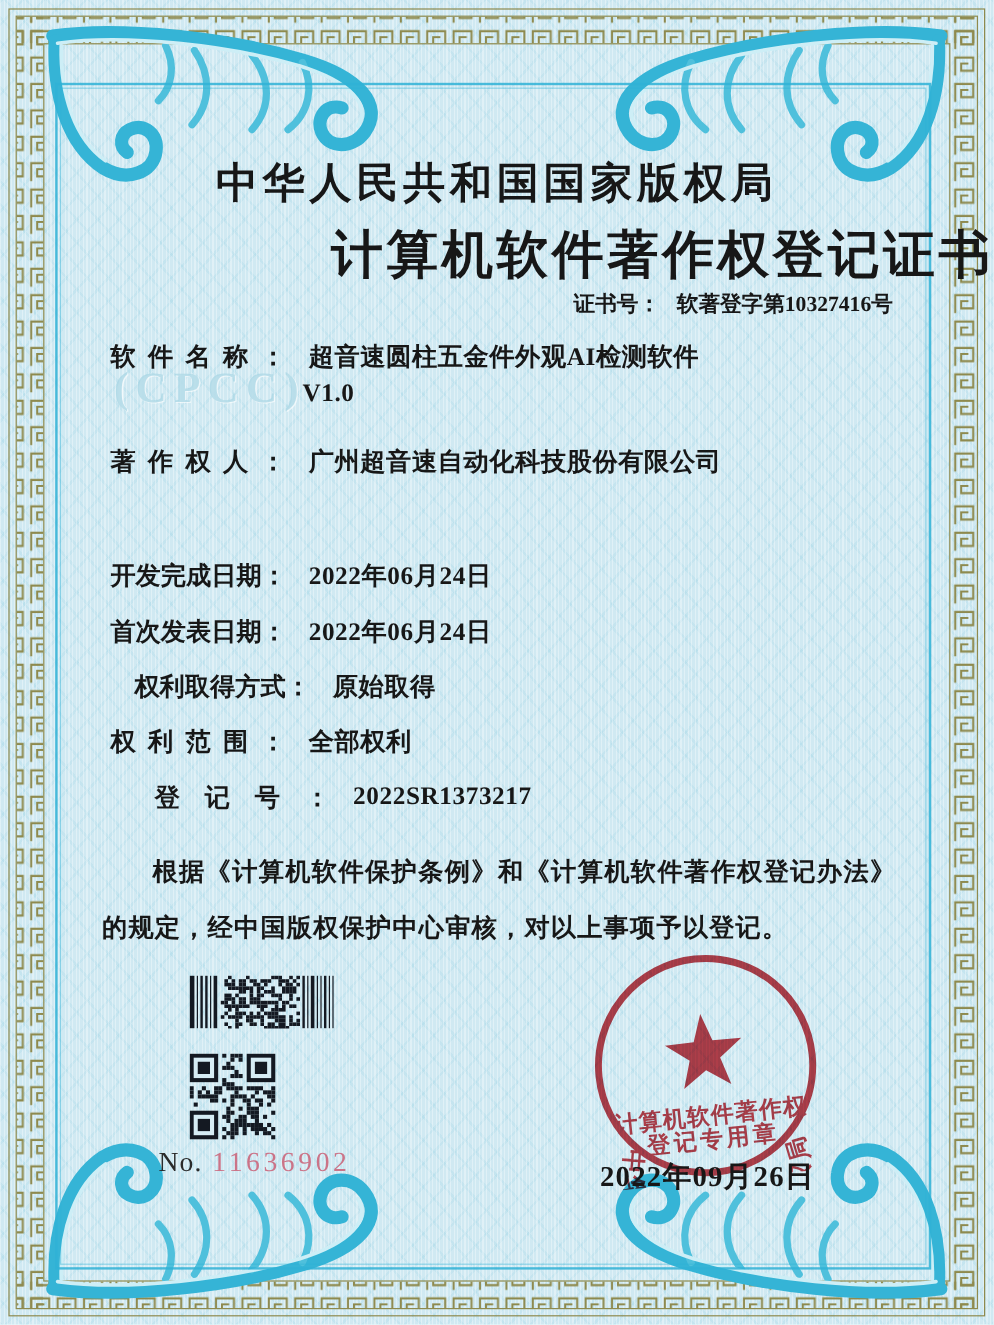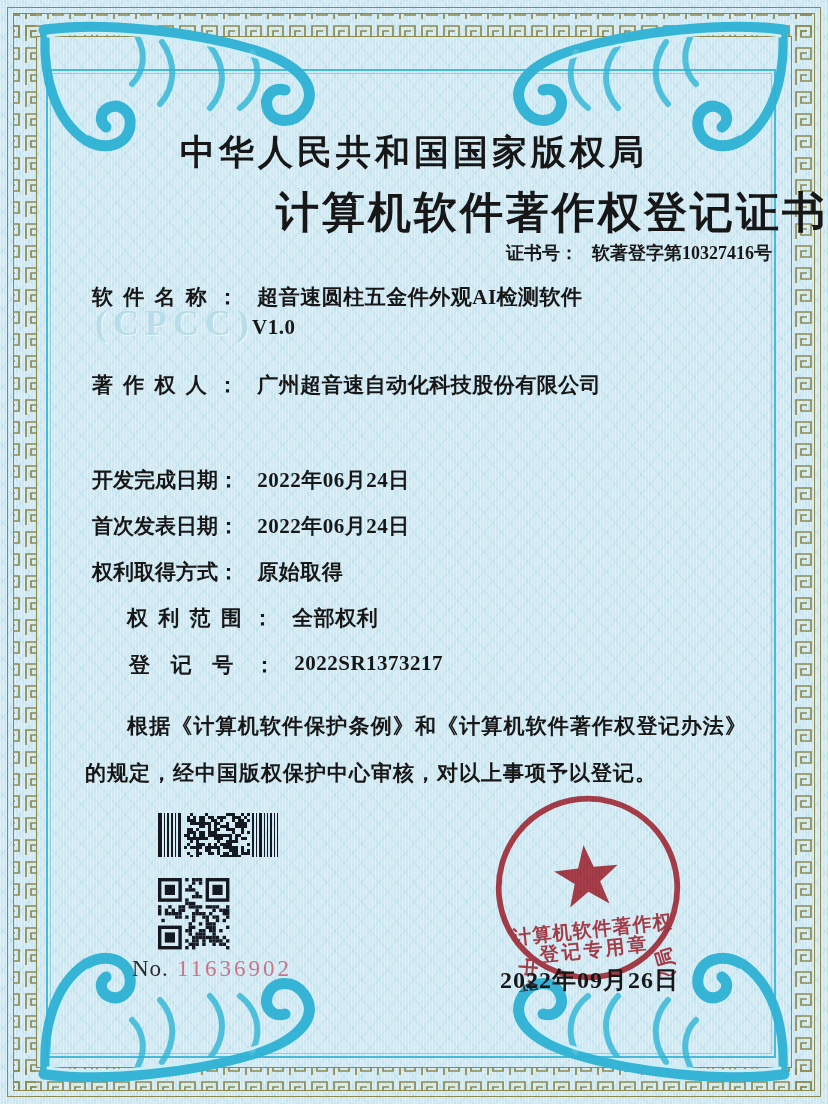--- a/index.html
+++ b/index.html
@@ -35,33 +35,33 @@
   .txt{z-index:5;}
   .header-org{
     left:0; right:0; top:129px; text-align:center;
     font-size:35px; font-weight:bold; letter-spacing:4px;
   }
   .cert-title{
     left:0; right:0; top:184px; text-align:right;
     font-size:43px; font-weight:bold; letter-spacing:3px;
   }
   .cert-no-line{
-    right:56px; top:241px; font-size:18px; font-weight:bold;
+    right:84px; top:241px; font-size:18px; font-weight:bold;
   }
   .cert-no-line .gap{display:inline-block; width:14px;}
   .field-row{left:92px; font-size:21px; font-weight:bold; white-space:nowrap;}
   .f-label{
     display:inline-block; width:146px; text-align:justify; text-align-last:justify;
     vertical-align:top;
   }
   .f-value{display:inline-block; margin-left:14px; vertical-align:top; letter-spacing:.5px;}
   .f-value2{margin-left:160px; letter-spacing:.5px;}
   .row-0{top:283px;} .row-0b{top:315px; left:92px; font-size:21px; font-weight:bold;}
   .row-1{top:371px;} .row-2{top:466px;} .row-3{top:512px;}
-  .row-4{top:558px;} .row-5{top:604px;padding-left:35px;} .row-6{top:651px;padding-left:37px;}
+  .row-4{top:558px;padding-left:20px;} .row-5{top:604px;} .row-6{top:651px;padding-left:37px;}
   .statement{
     left:85px; top:703px; width:662px;
     font-size:21px; font-weight:bold; line-height:47px;
     text-align:justify; text-indent:2em; letter-spacing:1px;
   }
   #barcode-svg{left:158px; top:813px; z-index:5;}
   #qr-svg{left:158px; top:878px; z-index:5;}
   .serial-line{left:132px; top:956px; font-size:23px; z-index:5; letter-spacing:1px;}
   .serial-prefix{color:#2b2b2b;}
   .serial-number{color:#cb7488; letter-spacing:3px; font-weight:normal; margin-left:8px;}

